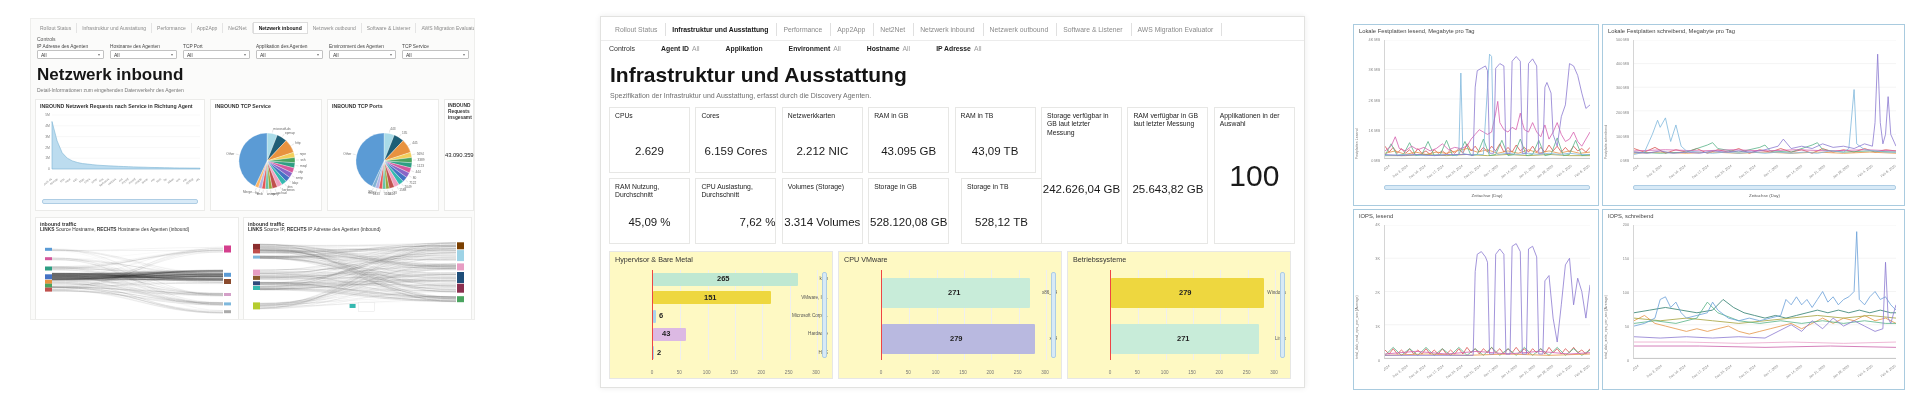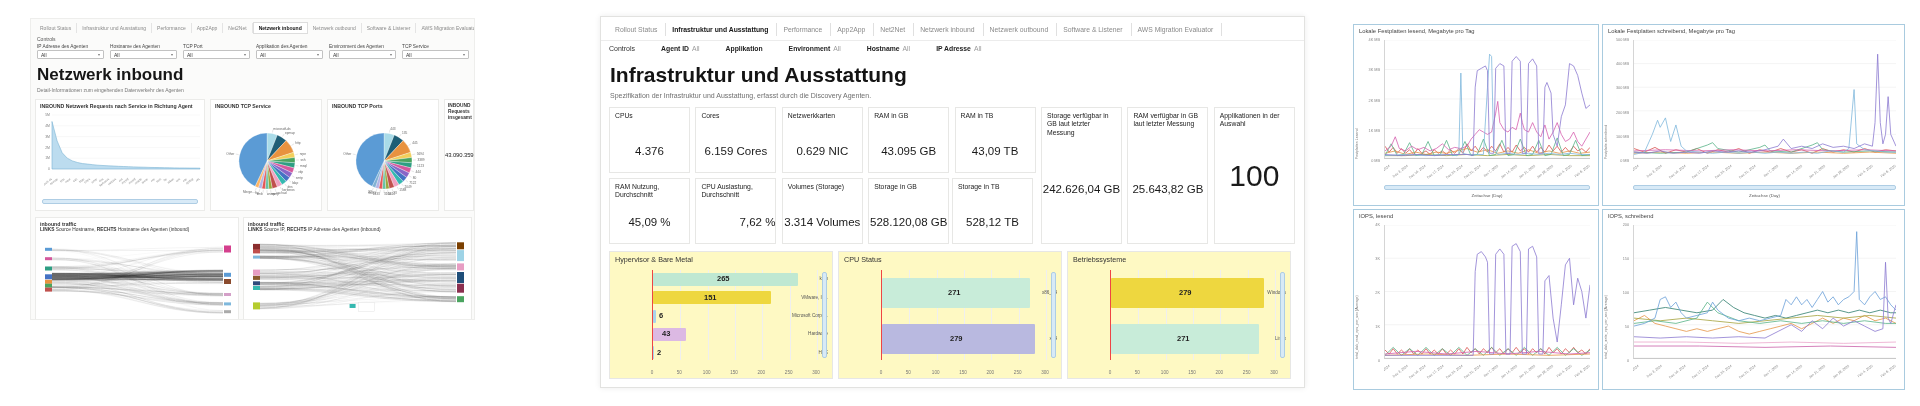--- a/index.html
+++ b/index.html
@@ -792,29 +792,29 @@
         <span class="m-filter"><span class="fl">Applikation</span></span>
         <span class="m-filter"><span class="fl">Environment</span><span class="fv">All</span></span>
         <span class="m-filter"><span class="fl">Hostname</span><span class="fv">All</span></span>
         <span class="m-filter"><span class="fl">IP Adresse</span><span class="fv">All</span></span>
       </div>
     <h1 class="m-title">Infrastruktur und Ausstattung</h1>
     <div class="m-subtitle">Spezifikation der Infrastruktur und Ausstattung, erfasst durch die Discovery Agenten.</div>
     <div id="m-kpis">
         <div class="kpi" style="left: 8px; top: 90px; width: 81px; height: 66px;">
           <div class="klabel">CPUs</div>
-          <div class="kvalue" style="top: 37px;">4.376</div>
+          <div class="kvalue" style="top: 37px;">2.629</div>
         </div>
         <div class="kpi" style="left: 94.4px; top: 90px; width: 81px; height: 66px;">
           <div class="klabel">Cores</div>
           <div class="kvalue" style="top: 37px;">6.159 Cores</div>
         </div>
         <div class="kpi" style="left: 180.8px; top: 90px; width: 81px; height: 66px;">
           <div class="klabel">Netzwerkkarten</div>
-          <div class="kvalue" style="top: 37px;">0.629 NIC</div>
+          <div class="kvalue" style="top: 37px;">2.212 NIC</div>
         </div>
         <div class="kpi" style="left: 267.2px; top: 90px; width: 81px; height: 66px;">
           <div class="klabel">RAM in GB</div>
           <div class="kvalue" style="top: 37px;">43.095 GB</div>
         </div>
         <div class="kpi" style="left: 353.6px; top: 90px; width: 81px; height: 66px;">
           <div class="klabel">RAM in TB</div>
           <div class="kvalue" style="top: 37px;">43,09 TB</div>
         </div>
         <div class="kpi" style="left: 8px; top: 161px; width: 81px; height: 66px;">
@@ -826,21 +826,21 @@
           <div class="kvalue" style="top: 37px; text-align: right;">7,62 %</div>
         </div>
         <div class="kpi" style="left: 180.8px; top: 161px; width: 81px; height: 66px;">
           <div class="klabel">Volumes (Storage)</div>
           <div class="kvalue" style="top: 37px;">3.314 Volumes</div>
         </div>
         <div class="kpi" style="left: 267.2px; top: 161px; width: 81px; height: 66px;">
           <div class="klabel">Storage in GB</div>
           <div class="kvalue" style="top: 37px;">528.120,08 GB</div>
         </div>
-        <div class="kpi" style="left: 351px; top: 161px; width: 81px; height: 66px;">
+        <div class="kpi" style="left: 360px; top: 161px; width: 81px; height: 66px;">
           <div class="klabel">Storage in TB</div>
           <div class="kvalue" style="top: 37px;">528,12 TB</div>
         </div>
         <div class="kpi" style="left: 440px; top: 90px; width: 81px; height: 137px;">
           <div class="klabel">Storage verfügbar in GB laut letzter Messung</div>
           <div class="kvalue" style="top: 74.5px;">242.626,04 GB</div>
         </div>
         <div class="kpi" style="left: 526.4px; top: 90px; width: 81px; height: 137px;">
           <div class="klabel">RAM verfügbar in GB laut letzter Messung</div>
           <div class="kvalue" style="top: 74.5px;">25.643,82 GB</div>
@@ -879,21 +879,21 @@
           <div class="xtick" style="left: 178.667px;">250</div>
           <div class="xtick" style="left: 206px;">300</div>
           <div class="brow-label" style="top: 24.2px;">kvm</div>
           <div class="brow-label" style="top: 42.6px;">VMware, Inc.</div>
           <div class="brow-label" style="top: 61px;">Microsoft Corpor..</div>
           <div class="brow-label" style="top: 79.4px;">Hardware</div>
           <div class="brow-label" style="top: 97.8px;">HPE</div>
           <div class="vscroll" style="right: 5px; top: 20px; bottom: 20px;"></div>
         </div>
         <div class="mchart" style="left: 237px; top: 234px; width: 224px; height: 128px;">
-          <div class="ctitle">CPU Status</div>
+          <div class="ctitle">CPU VMware</div>
           <div class="plot">
             <div class="gline" style="left: 27.3333px;"></div>
             <div class="gline" style="left: 54.6667px;"></div>
             <div class="gline" style="left: 82px;"></div>
             <div class="gline" style="left: 109.333px;"></div>
             <div class="gline" style="left: 136.667px;"></div>
             <div class="gline" style="left: 164px;"></div>
             <div class="bbar" style="left: 0px; top: 8px; width: 148.1px; height: 30px; background: rgb(200, 236, 217);"></div>
             <div class="bval" style="left: 66px; top: 18px;">271</div>
             <div class="bbar" style="left: 0px; top: 54px; width: 152.5px; height: 30px; background: rgb(185, 185, 224);"></div>

